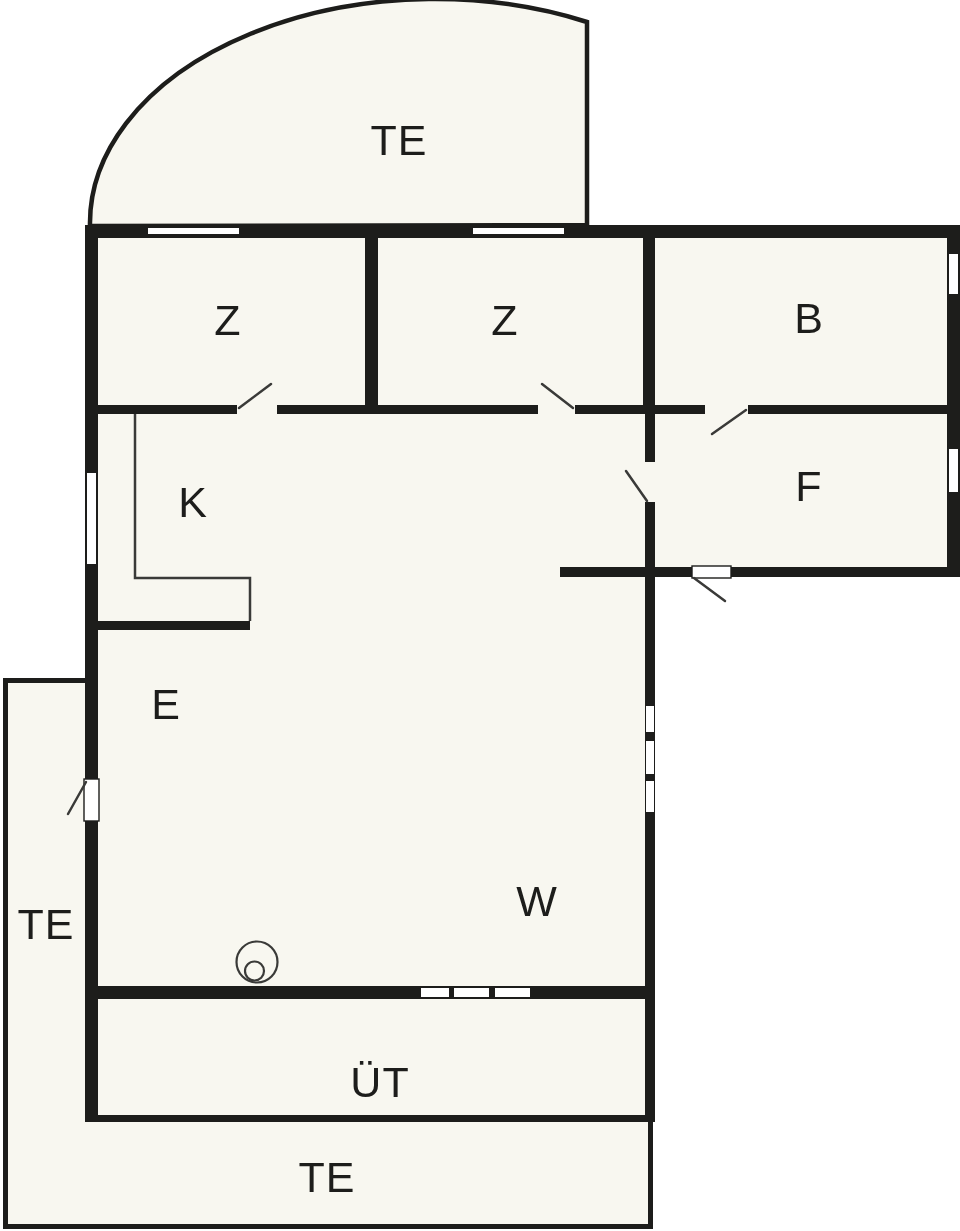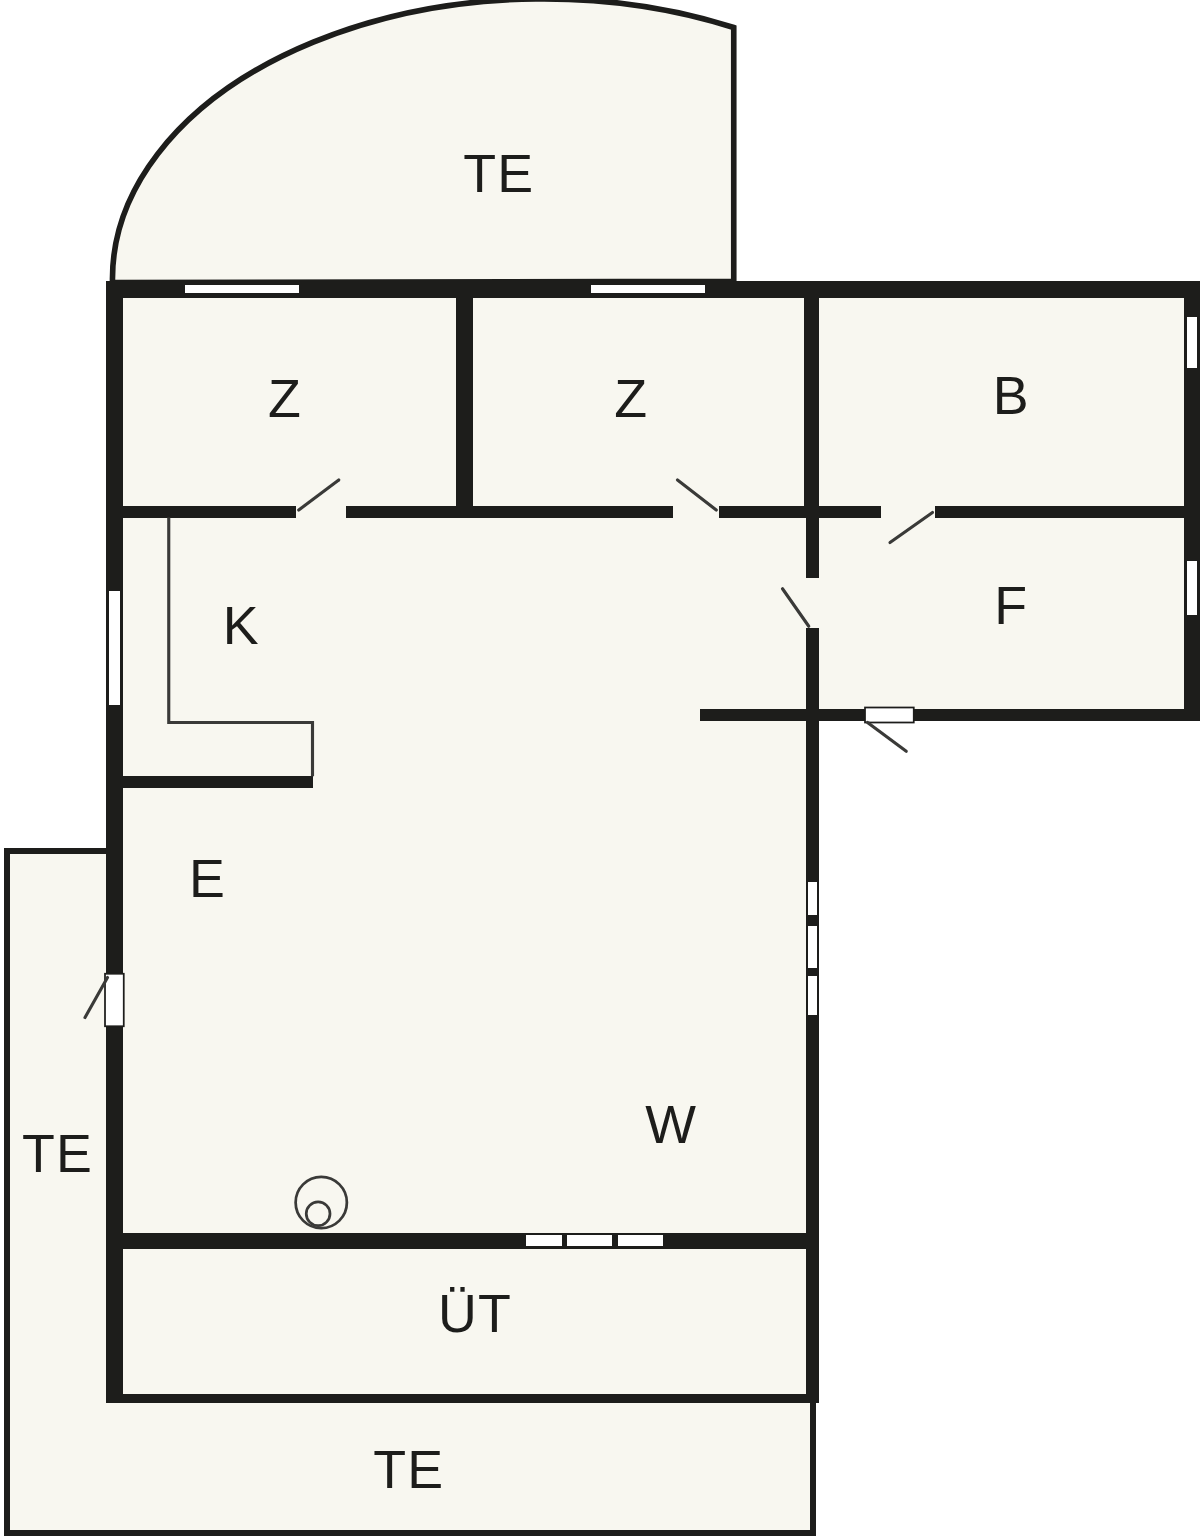--- a/index.html
+++ b/index.html
@@ -121,17 +121,17 @@
   </svg>
 
   <div class="room-label" style="left:399px;top:140px">TE</div>
   <div class="room-label" style="left:228px;top:320px">Z</div>
   <div class="room-label" style="left:505px;top:320px">Z</div>
   <div class="room-label" style="left:809px;top:318px">B</div>
   <div class="room-label" style="left:809px;top:486px">F</div>
   <div class="room-label" style="left:193px;top:502px">K</div>
   <div class="room-label" style="left:166px;top:704px">E</div>
   <div class="room-label" style="left:537px;top:901px">W</div>
-  <div class="room-label" style="left:380px;top:1052px">ÜT</div>
+  <div class="room-label" style="left:380px;top:1082px">ÜT</div>
   <div class="room-label" style="left:46px;top:924px">TE</div>
   <div class="room-label" style="left:327px;top:1177px">TE</div>
 
 </div>
 
 </body></html>

